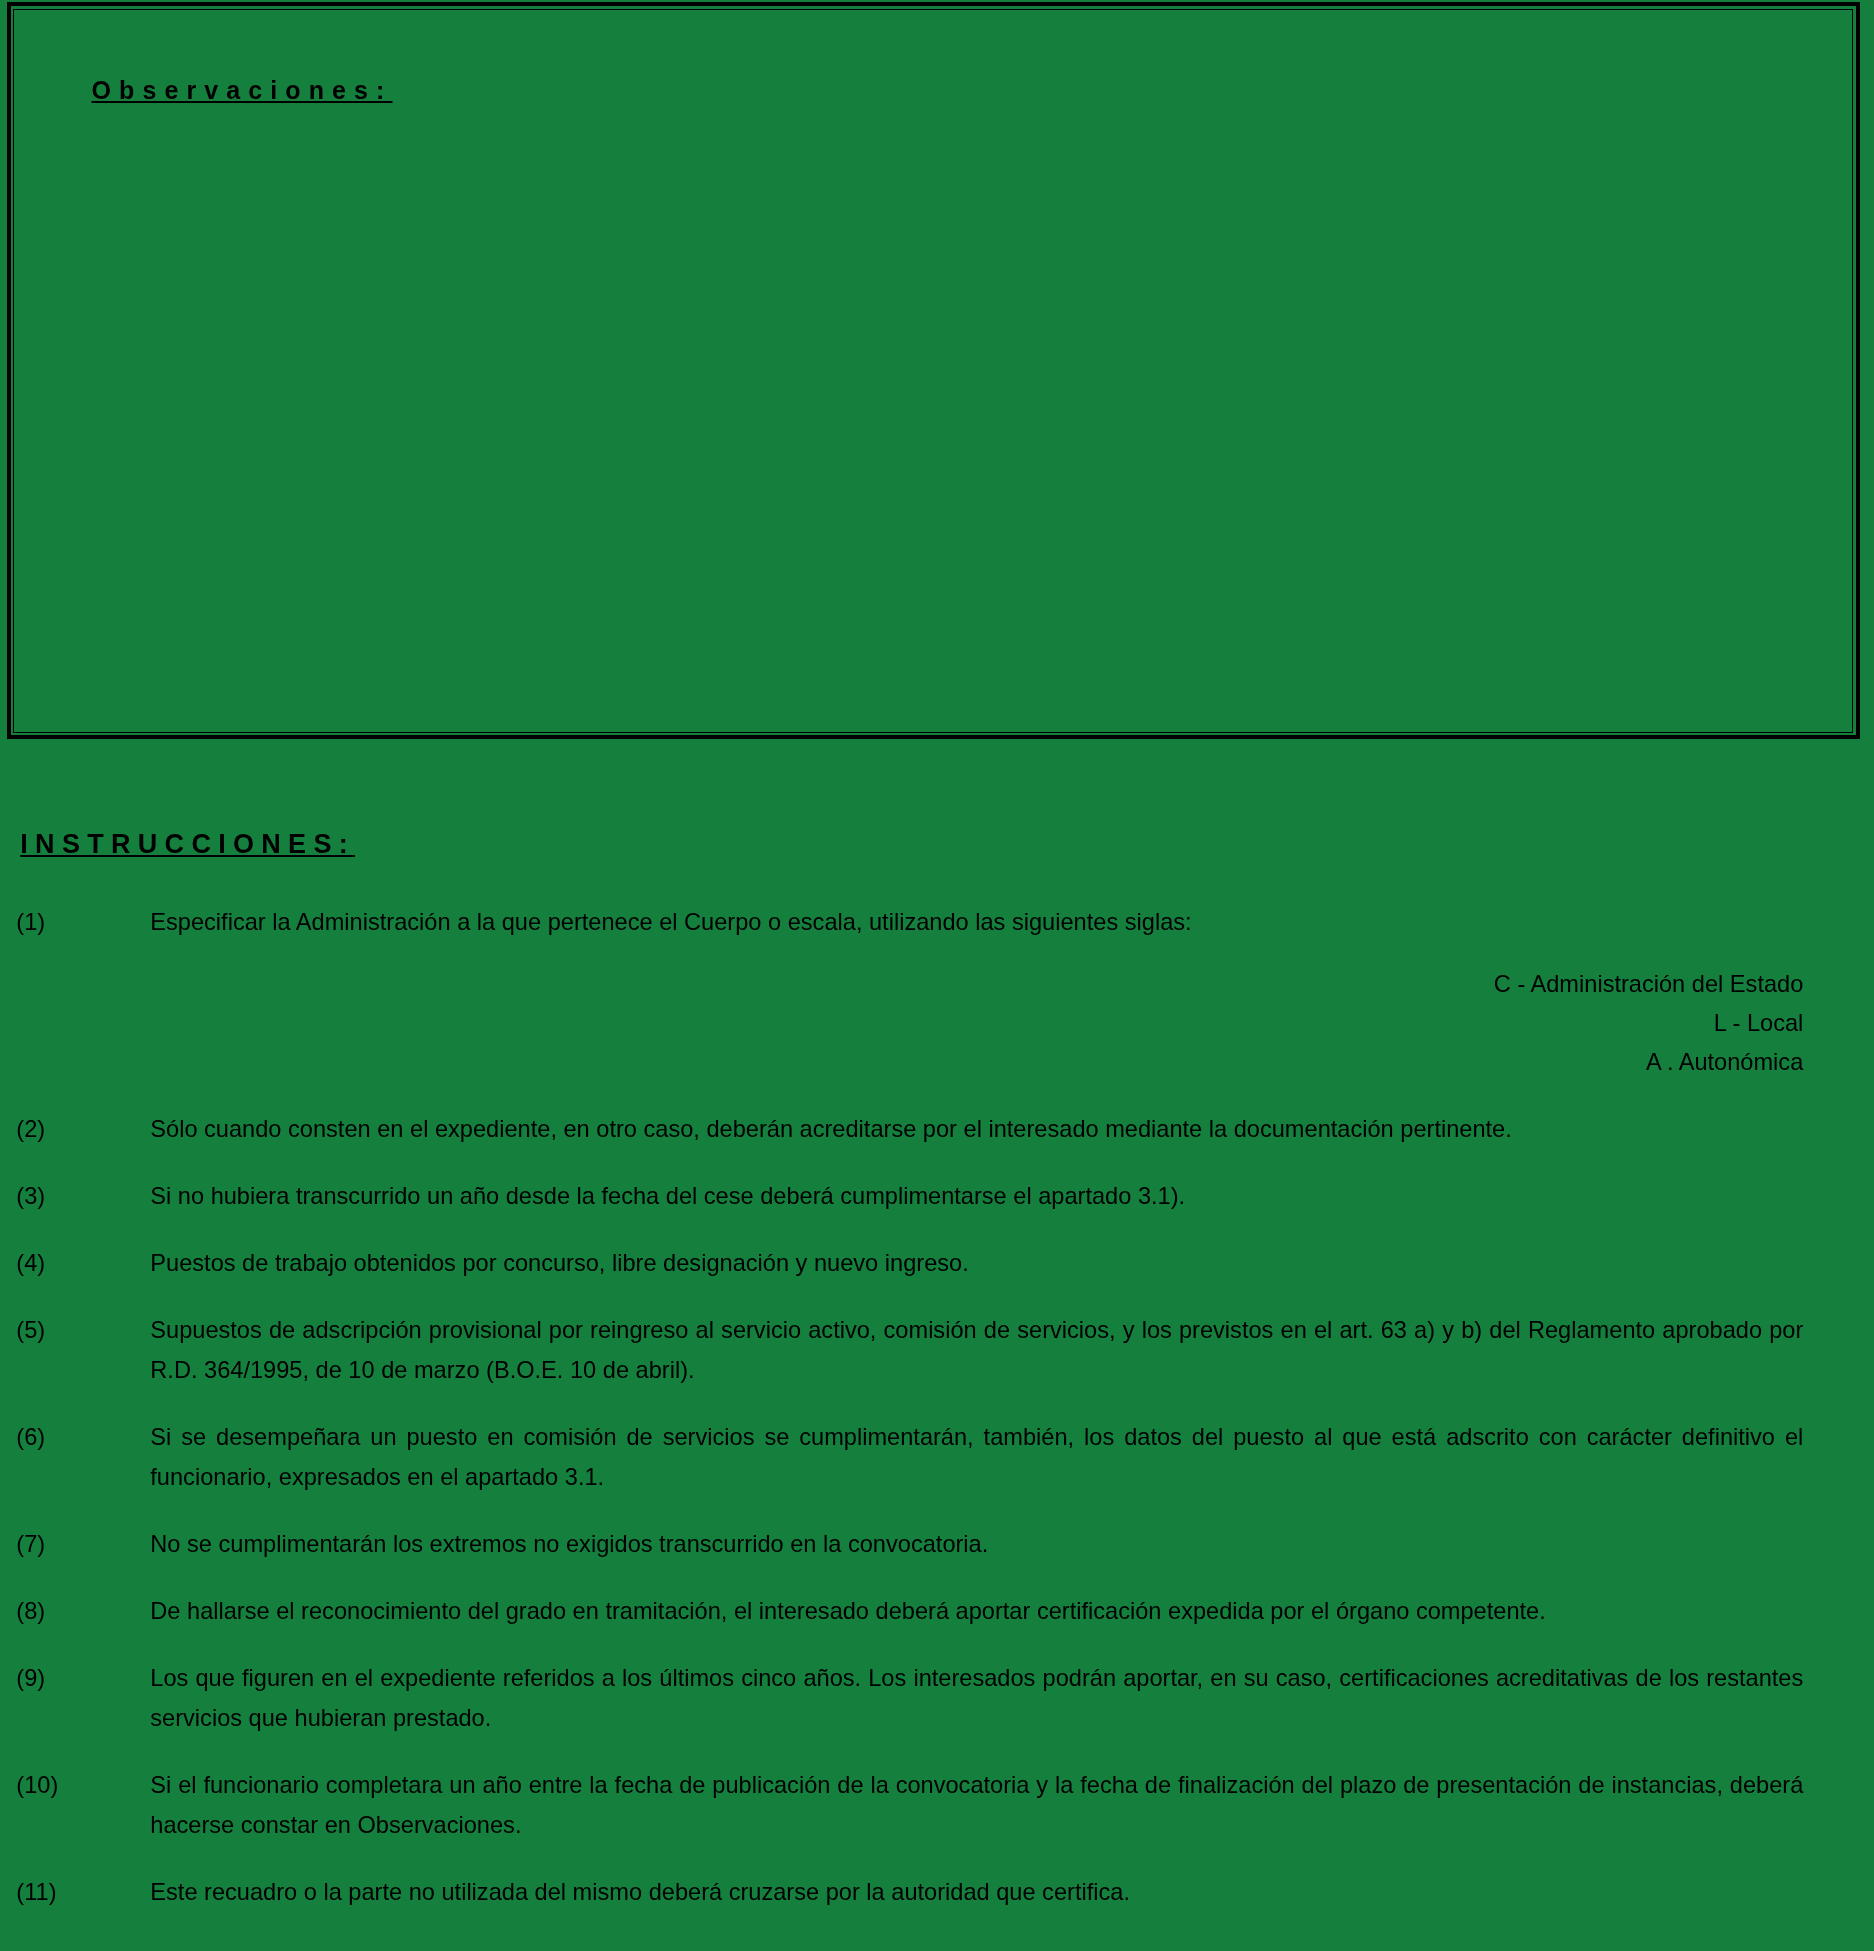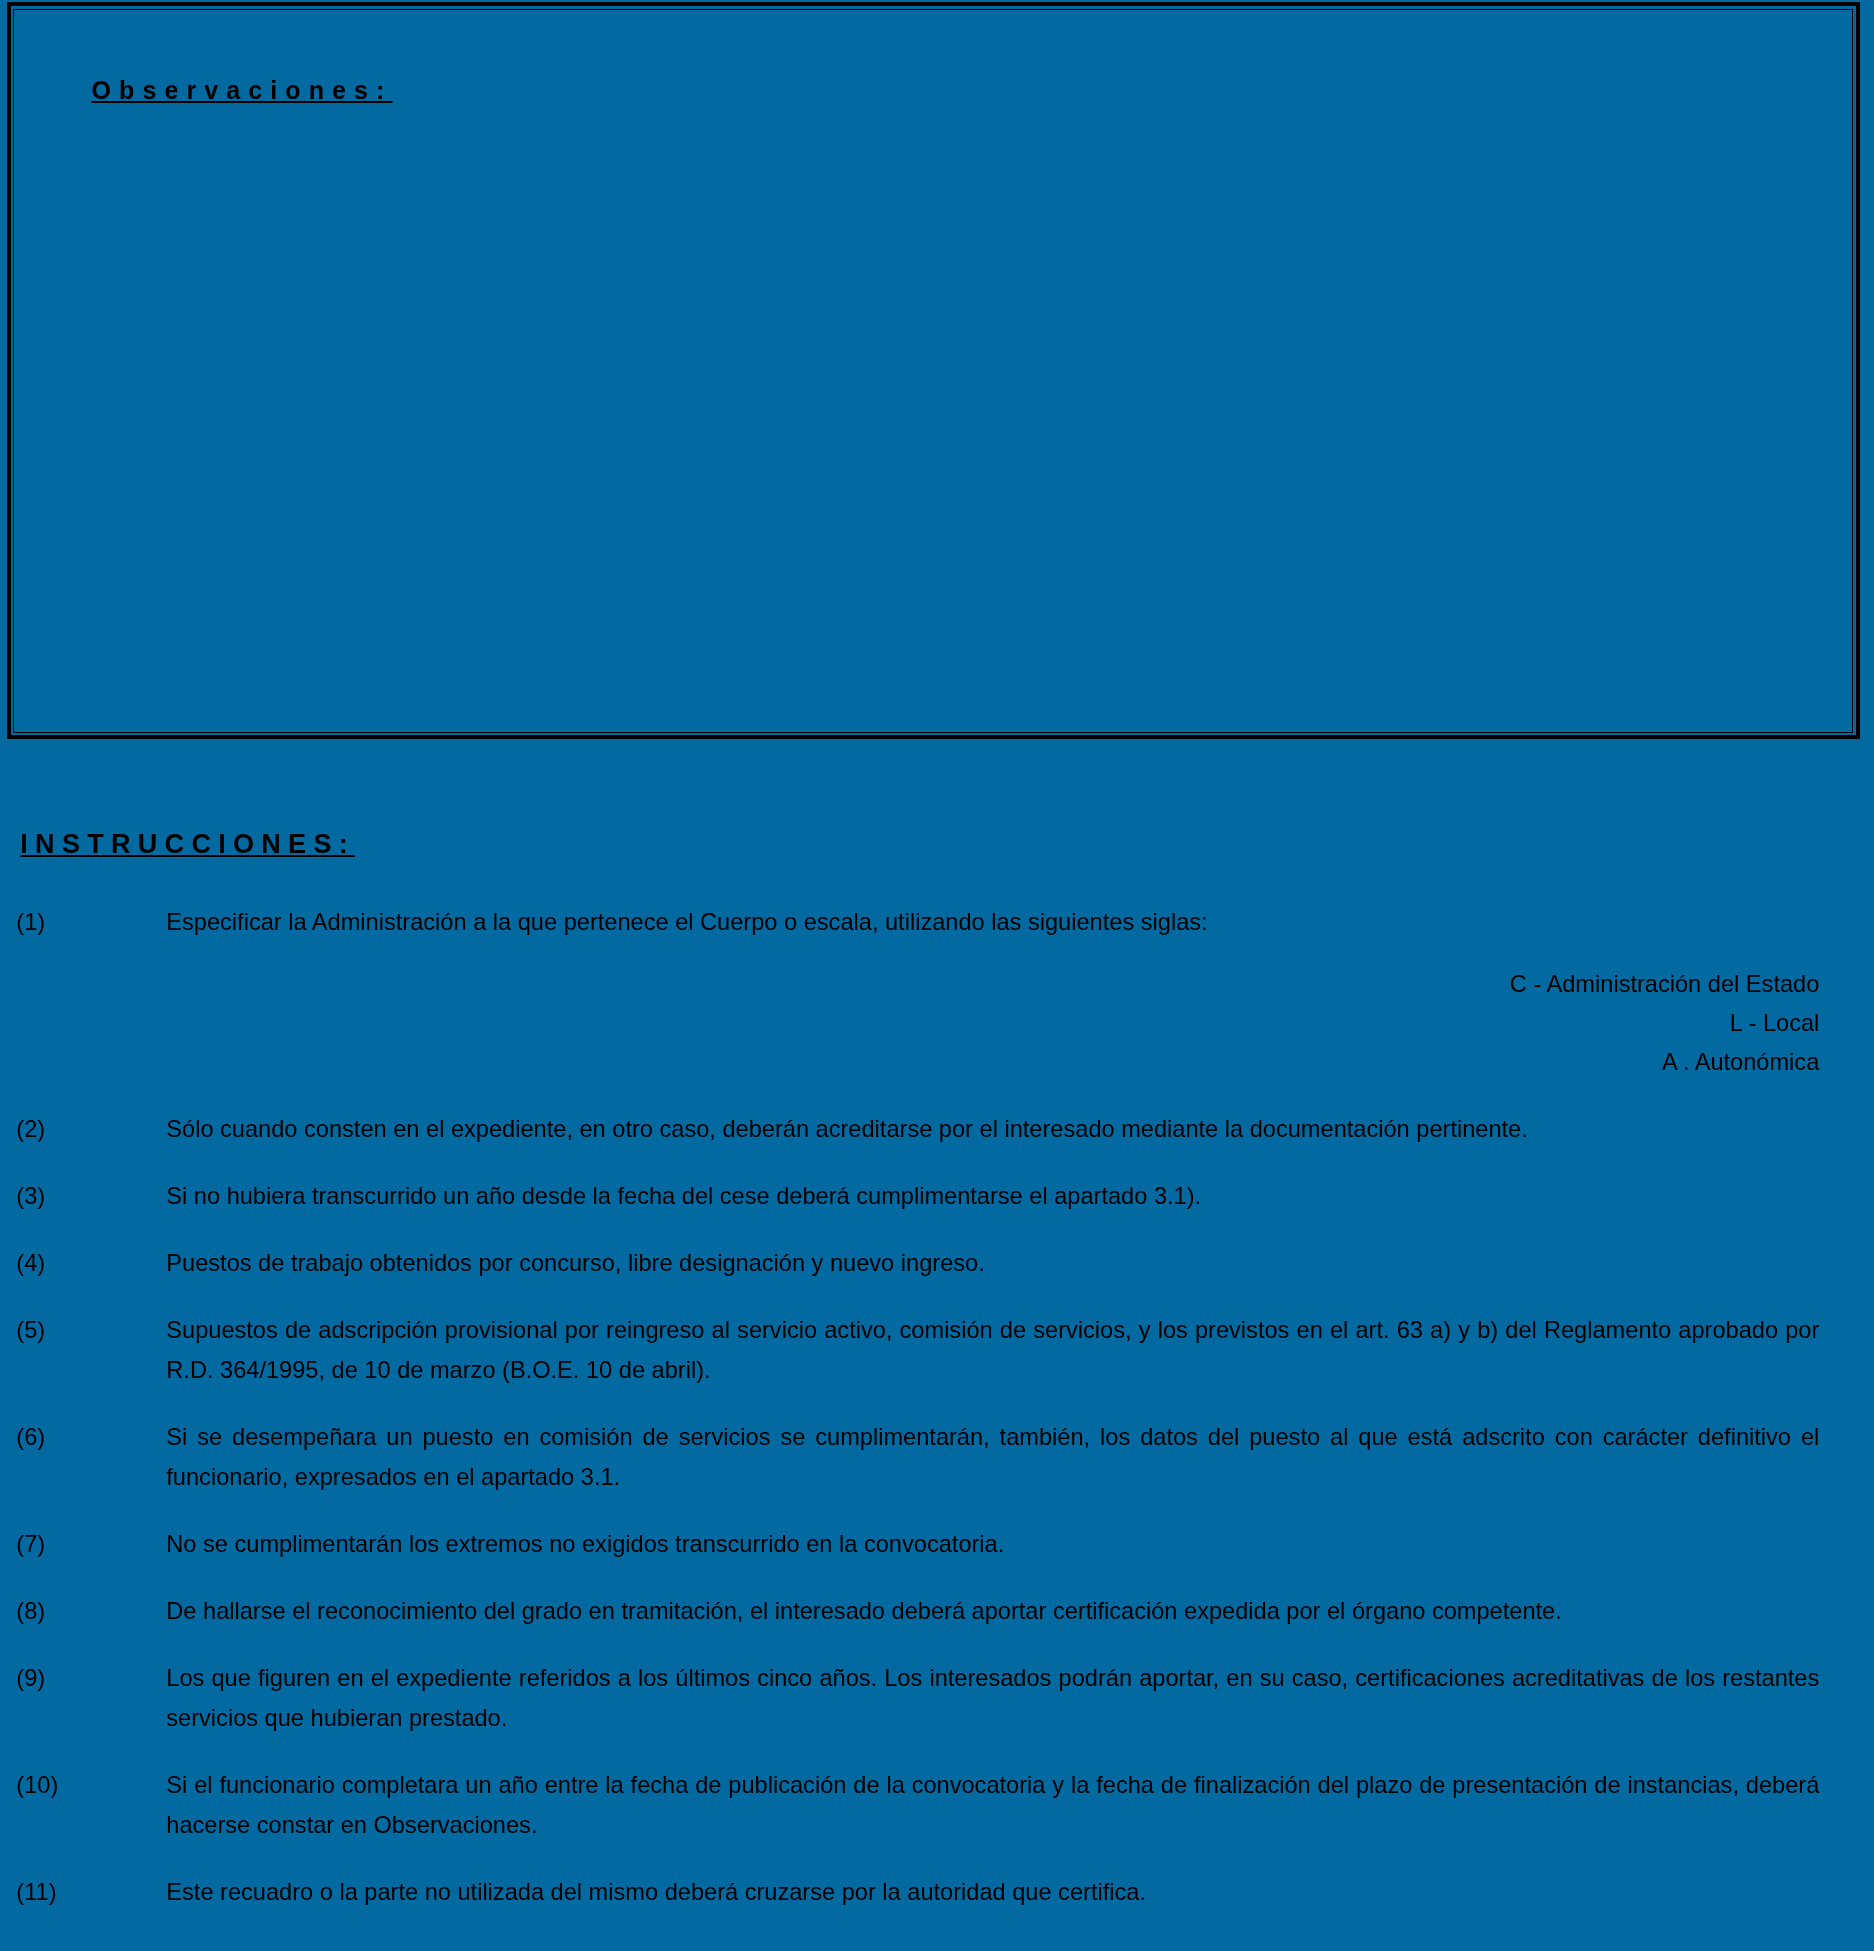--- a/index.html
+++ b/index.html
@@ -1,20 +1,20 @@
 <!DOCTYPE html>
 <html style="font-size:13px"><head>
 <meta charset="utf-8">
 <style>
   html, body { margin: 0; padding: 0; background: #fff; }
   .page {
     position: relative;
     width: 1874px;
     height: 1952px;
-    background: #0369a1;
+    background: #15803d;
     color: #000;
     font-family: "Liberation Sans", sans-serif;
     overflow: hidden;
   }
 
   
   .obs-box {
     position: absolute;
     left: 6.5px; top: 2.4px;
     width: 1853px; height: 737px;
@@ -61,21 +61,20 @@
     line-height: 40px;
   }
   .num {
     flex: none;
     width: 134px;
   }
   .text {
     flex: none;
     width: 1653px;
     text-align: justify;
-    margin-left: 16px;
   }
   .sublist {
     margin-top: 23px;
     line-height: 39px;
     text-align: right;
   }
 </style>
 </head>
 <body>
 

